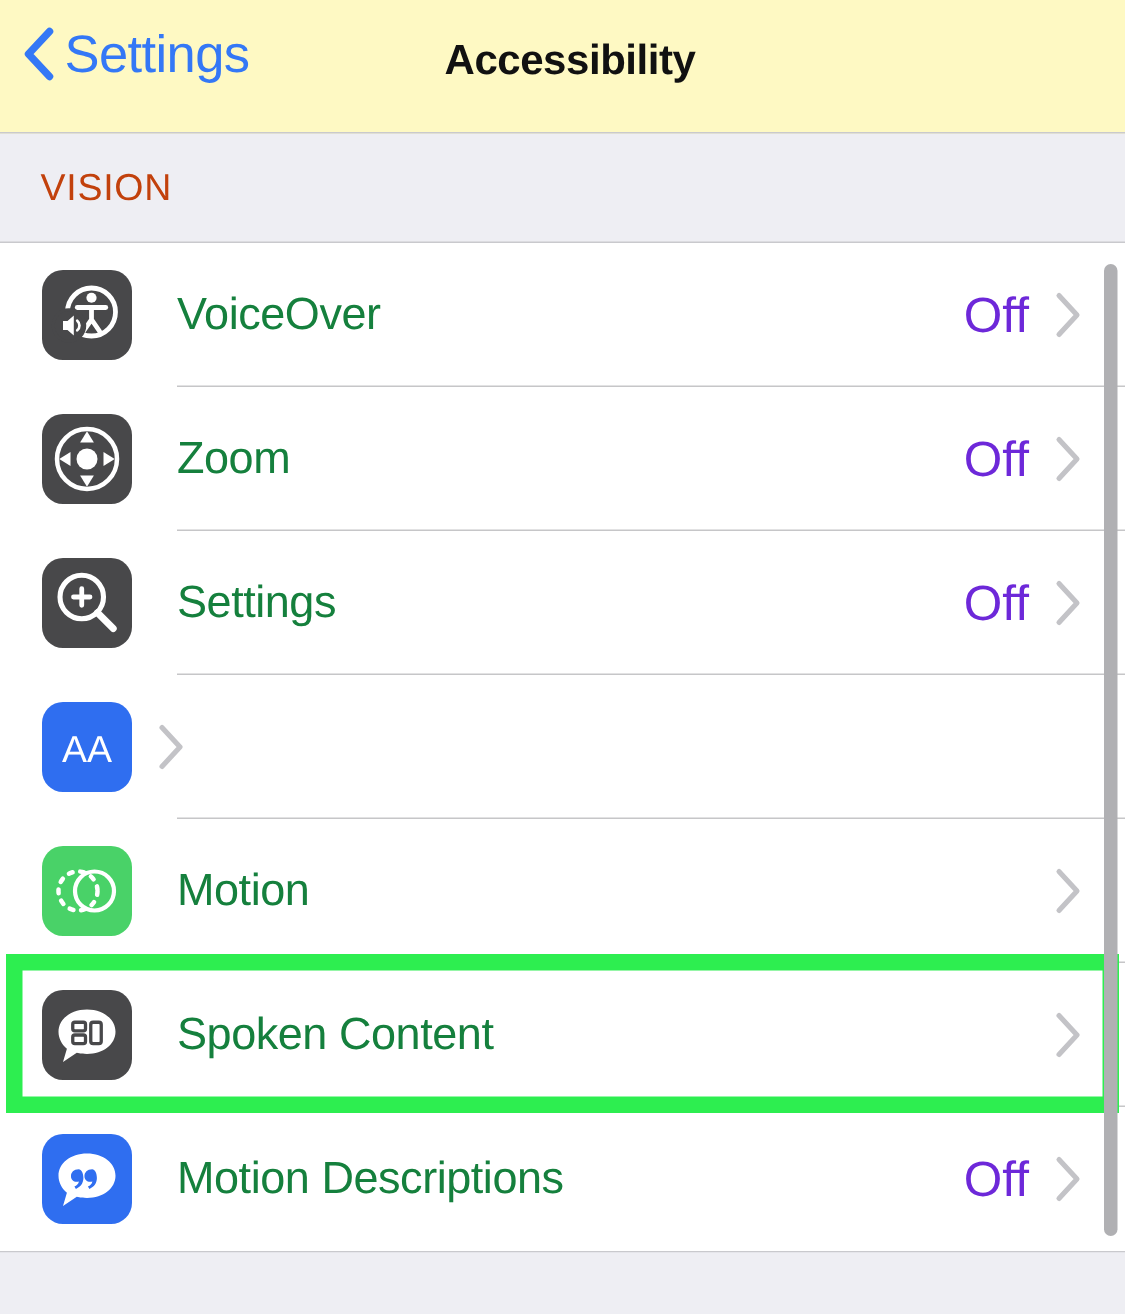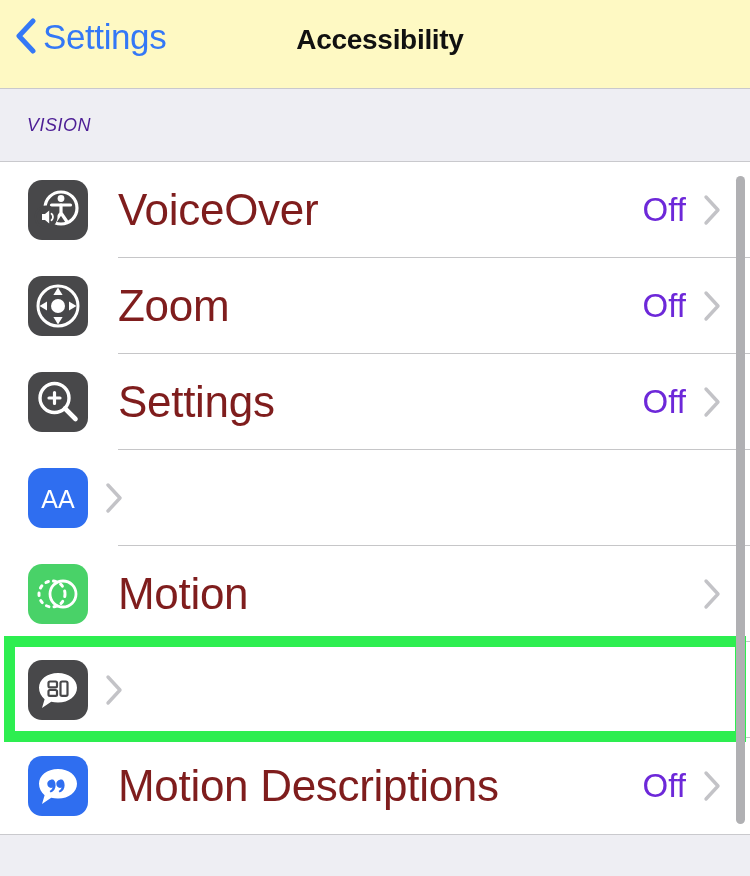--- a/index.html
+++ b/index.html
@@ -68,24 +68,23 @@
   .section-header {
     height: 73px;
     background: #eeeef3;
     display: flex;
     align-items: center;
     box-sizing: border-box;
     padding-left: 27px;
     border-bottom: 1px solid #c9c9cd;
   }
   .section-header-text {
-    font-size: 18px;
-    color: #4c1d95;
+    font-size: 25px;
+    color: #c2410c;
     letter-spacing: 0.5px;
-    font-style: italic;
   }
 
   
   .list {
     background: #ffffff;
     position: relative;
   }
   .row {
     position: relative;
     height: 96px;
@@ -114,22 +113,22 @@
     align-items: center;
     justify-content: flex-start;
     overflow: hidden;
   }
   .icon-dark { background: #48484a; }
   .icon-blue { background: #2f6ef0; }
   .icon-green { background: #49d268; }
 
   .row-label {
     margin-left: 30px;
-    font-size: 44px;
-    color: #7f1d1d;
+    font-size: 30px;
+    color: #15803d;
     letter-spacing: -0.3px;
     flex: 1 1 auto;
     white-space: nowrap;
   }
   .row-value {
     font-size: 33px;
     color: #6d28d9;
     margin-right: 16px;
     white-space: nowrap;
   }
@@ -282,20 +281,21 @@
     <div class="row">
       <div class="icon-wrap icon-dark">
         <svg width="60" height="60" viewBox="0 0 60 60">
           <path d="M30 13 C41 13 49 19.6 49 27.8 C49 36 41 42.6 30 42.6 C27.6 42.6 25.3 42.3 23.2 41.8
                    L14 48 L16.6 39.2 C13.1 36.2 11 32.2 11 27.8 C11 19.6 19 13 30 13 Z" fill="#ffffff"></path>
           <rect x="20.5" y="21.5" width="8.5" height="5.8" rx="1.4" fill="none" stroke="#48484a" stroke-width="2.2"></rect>
           <rect x="20.5" y="30" width="8.5" height="5.8" rx="1.4" fill="none" stroke="#48484a" stroke-width="2.2"></rect>
           <rect x="32.5" y="21.5" width="7" height="14.3" rx="1.6" fill="none" stroke="#48484a" stroke-width="2.2"></rect>
         </svg>
       </div>
+      <span class="row-label">Spoken Content</span>
       <span class="row-value"></span>
       <svg class="row-chevron" viewBox="0 0 20 34">
         <polyline points="4,4 16,17 4,30" fill="none" stroke="#c3c3c7" stroke-width="3.4" stroke-linecap="round" stroke-linejoin="round"></polyline>
       </svg>
       <div class="sep"></div>
     </div>
 
     <div class="row last">
       <div class="icon-wrap icon-blue">
         <svg width="60" height="60" viewBox="0 0 60 60">

